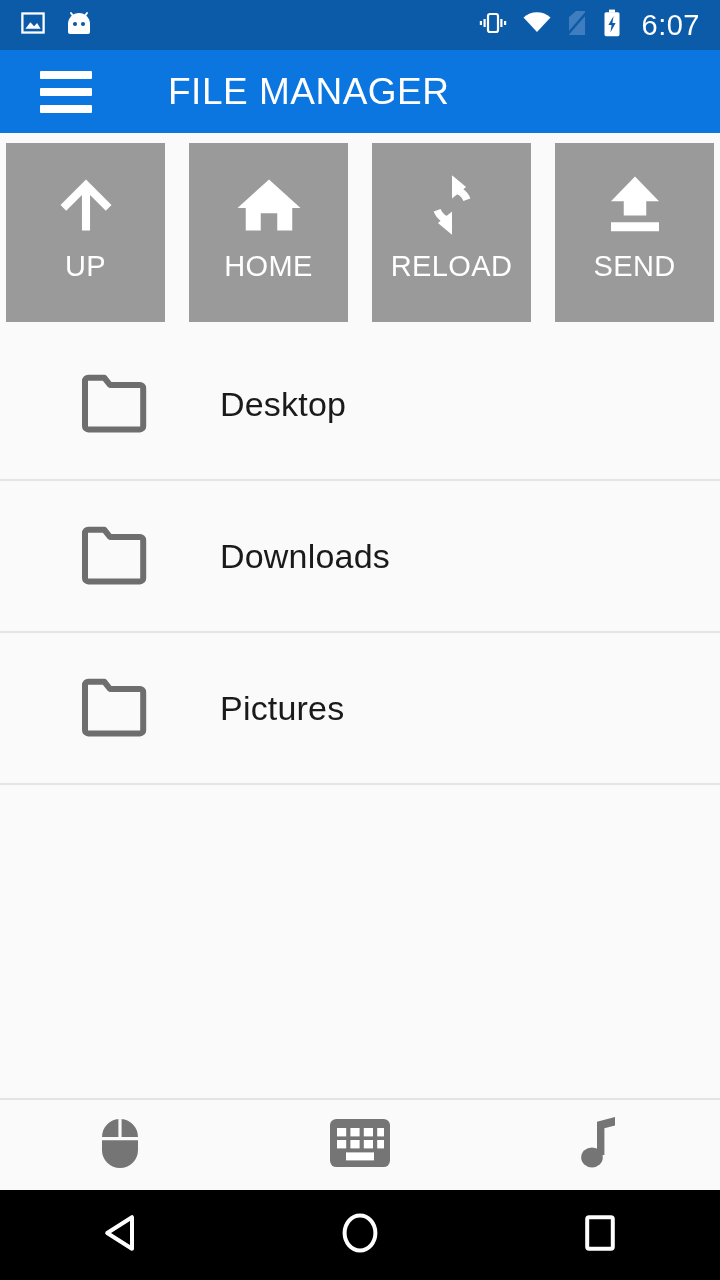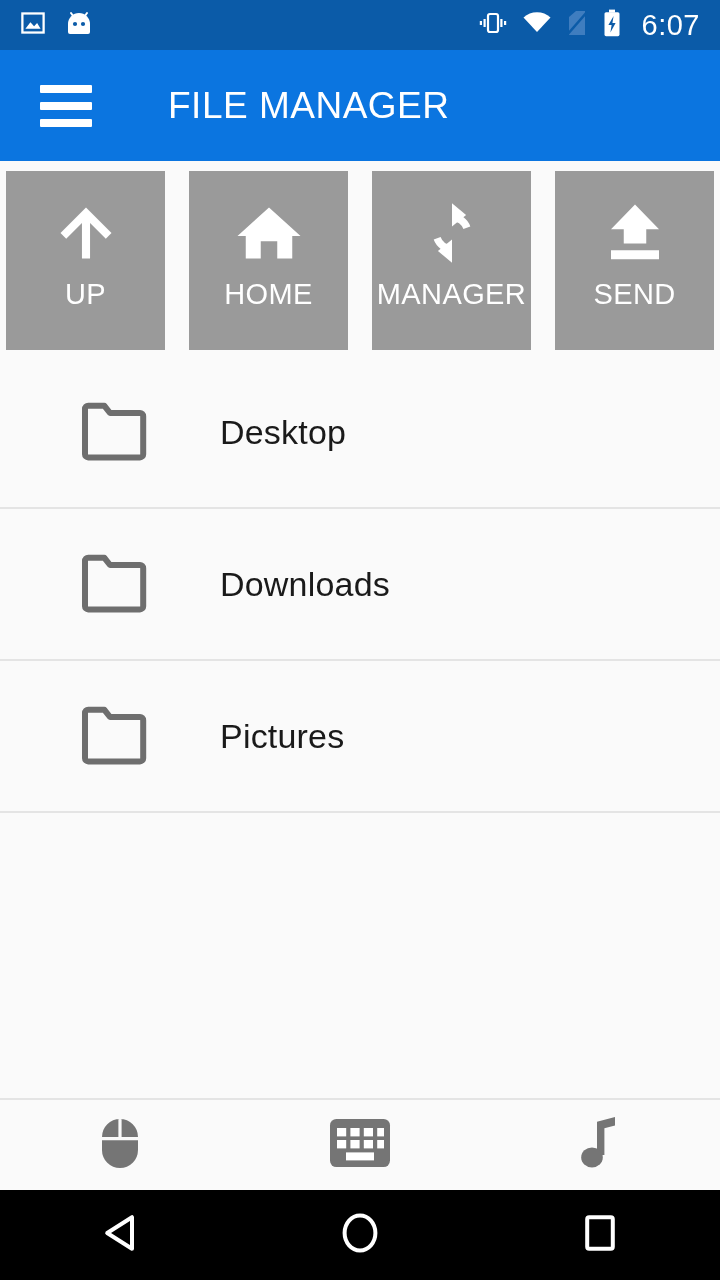--- a/index.html
+++ b/index.html
@@ -48,21 +48,21 @@
     color: #ffffff;
     font-size: 29px;
     letter-spacing: 0.5px;
     margin-left: 6px;
     line-height: 1;
   }
   .sicon { display: block; }
 
   
   .app-bar {
-    height: 111px;
+    height: 83px;
     background: #0B75E0;
     display: flex;
     align-items: center;
     flex: 0 0 auto;
   }
   .hamburger {
     width: 52px;
     height: 42px;
     margin-left: 40px;
     display: flex;
@@ -271,21 +271,21 @@
 
     <div class="tool-btn">
       <div class="tool-icon">
         <svg width="72" height="72" viewBox="0 0 48 48">
           <path d="M24 11 A13 13 0 0 1 36.2 19.6 L31.6 21.4 A8.1 8.1 0 0 0 24 16.1 Z" fill="#ffffff"></path>
           <path d="M24 10.2 L24 4.2 L33.4 12 L24 19.6 L24 13.6 Z" fill="#ffffff"></path>
           <path d="M24 37 A13 13 0 0 1 11.8 28.4 L16.4 26.6 A8.1 8.1 0 0 0 24 31.9 Z" fill="#ffffff"></path>
           <path d="M24 37.8 L24 43.8 L14.6 36 L24 28.4 L24 34.4 Z" fill="#ffffff"></path>
         </svg>
       </div>
-      <div class="tool-label">MANAGER</div>
+      <div class="tool-label">RELOAD</div>
     </div>
 
     <div class="tool-btn">
       <div class="tool-icon">
         <svg width="72" height="72" viewBox="0 0 48 48">
           <path d="M24 5 L40 21.5 L31.5 21.5 L31.5 31 L16.5 31 L16.5 21.5 L8 21.5 Z" fill="#ffffff"></path>
           <rect x="8" y="35.5" width="32" height="6" fill="#ffffff"></rect>
         </svg>
       </div>
       <div class="tool-label">SEND</div>

